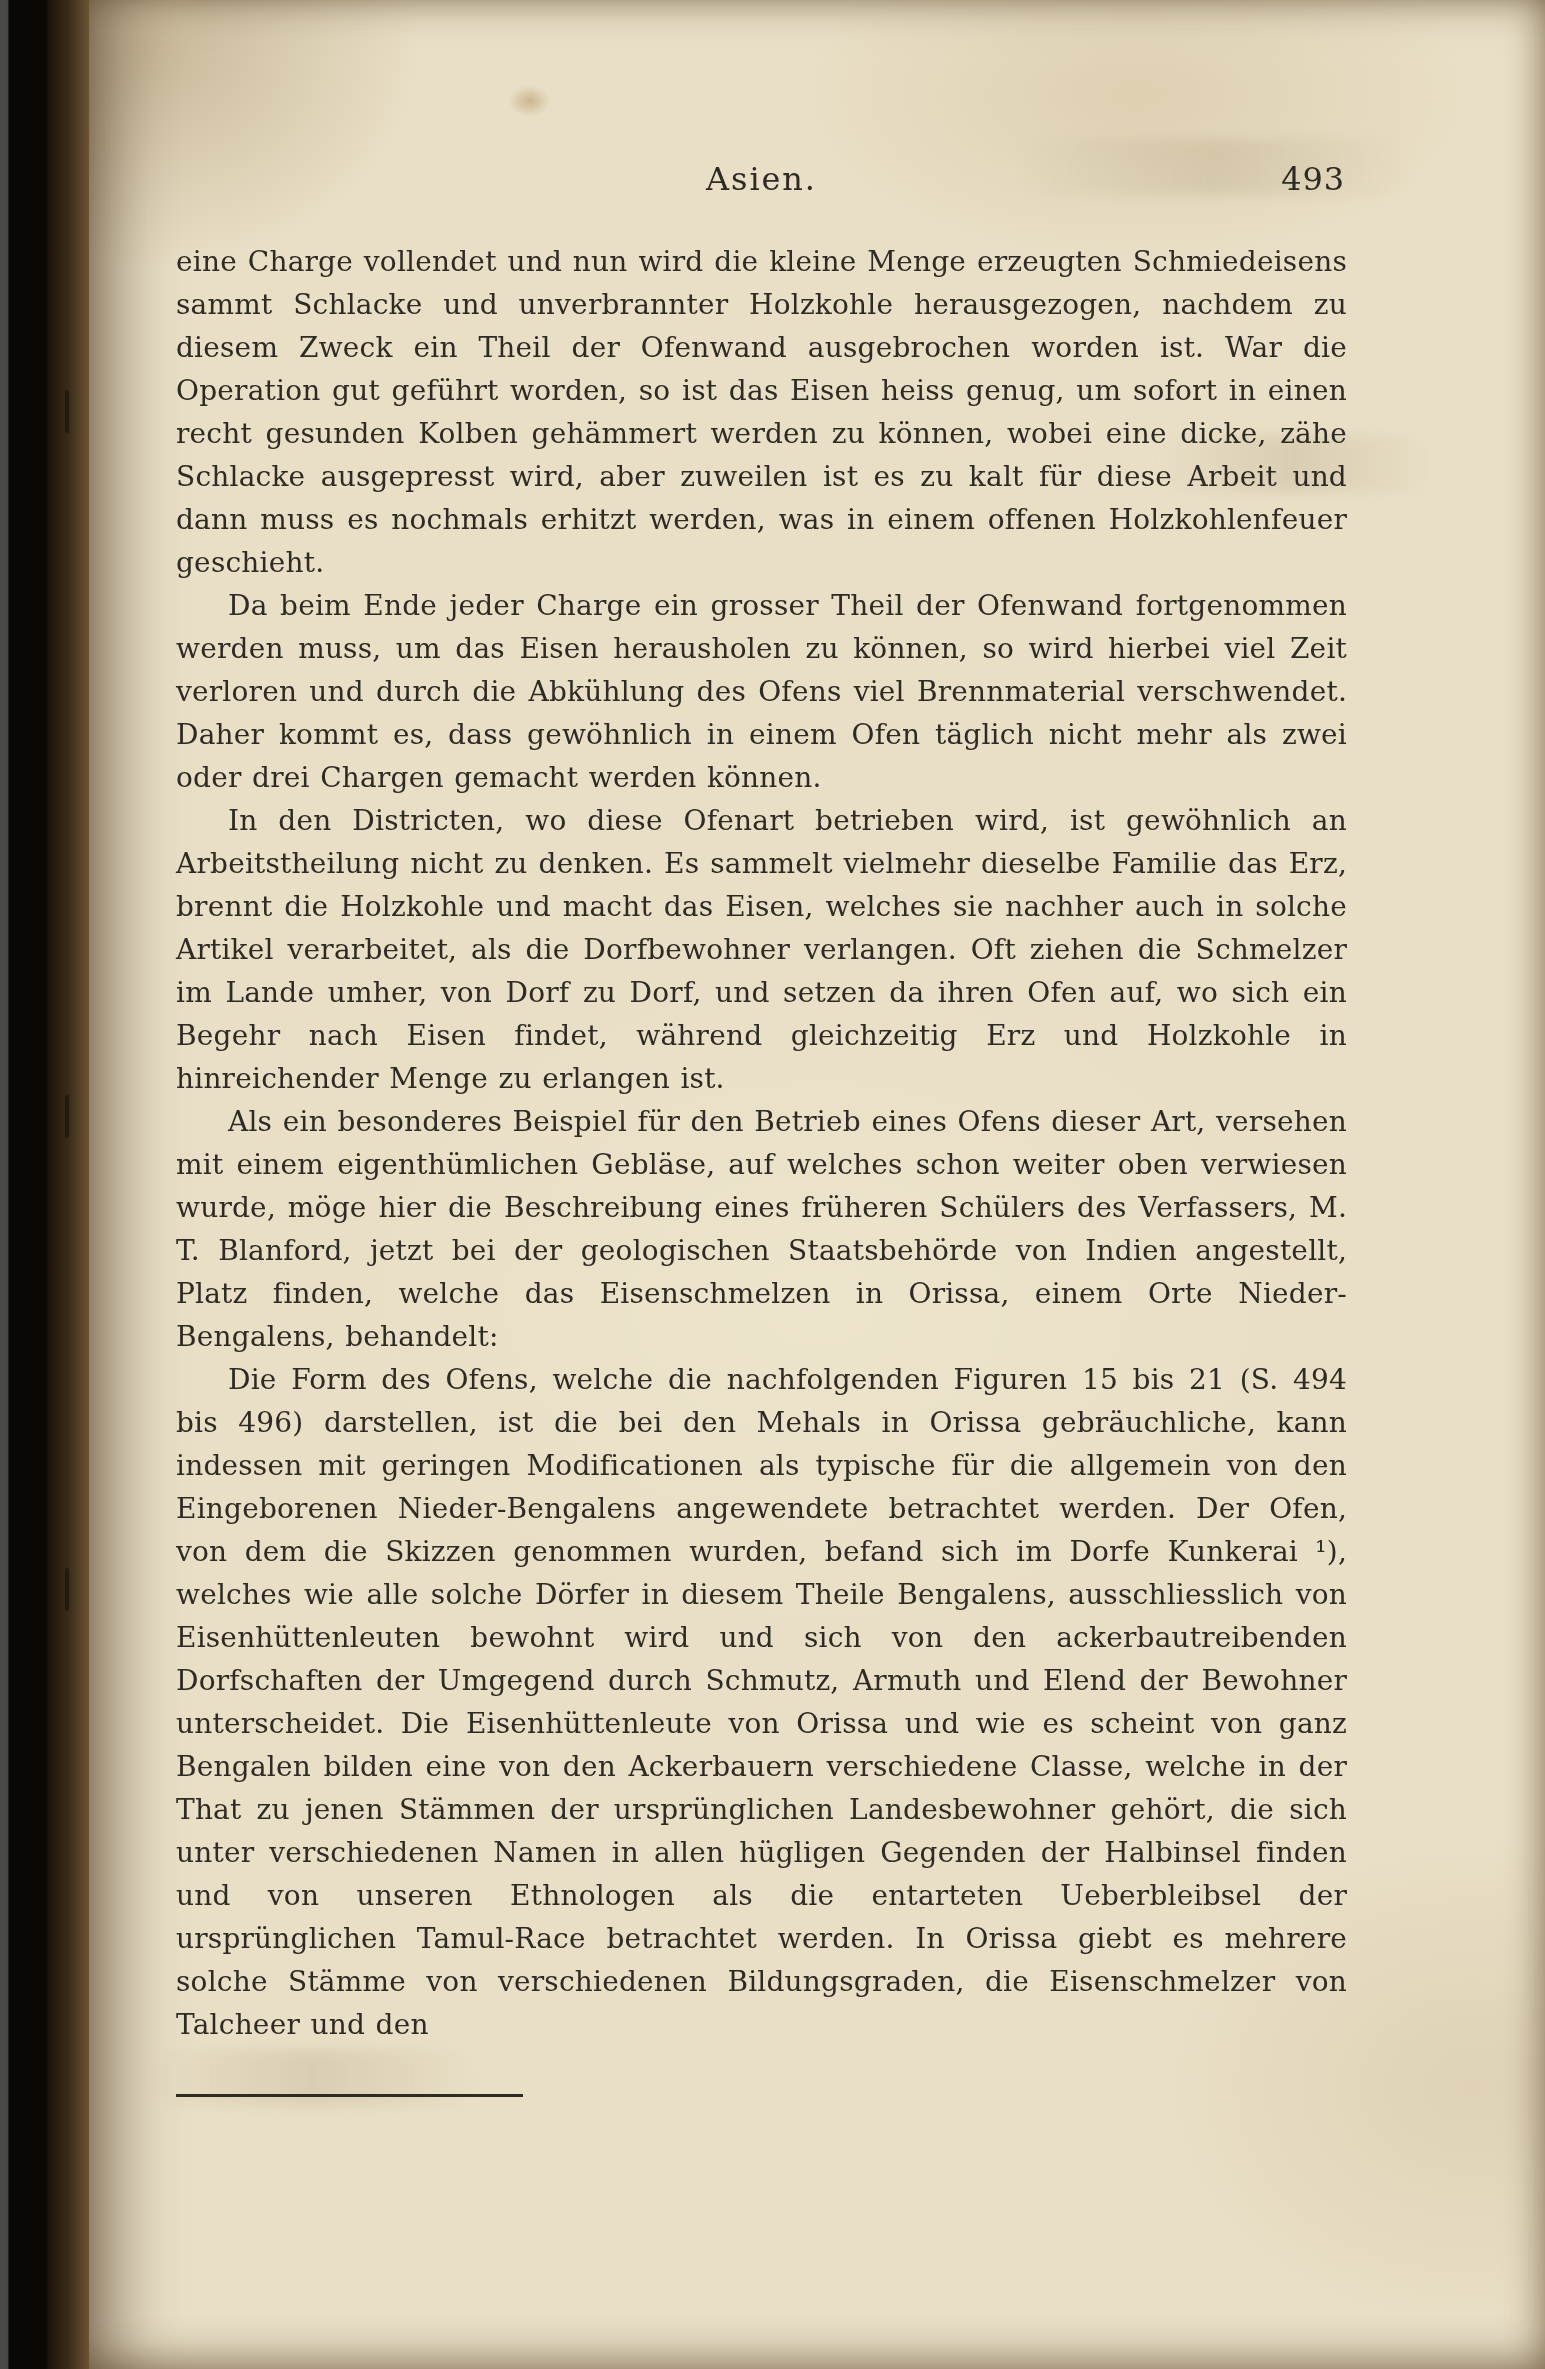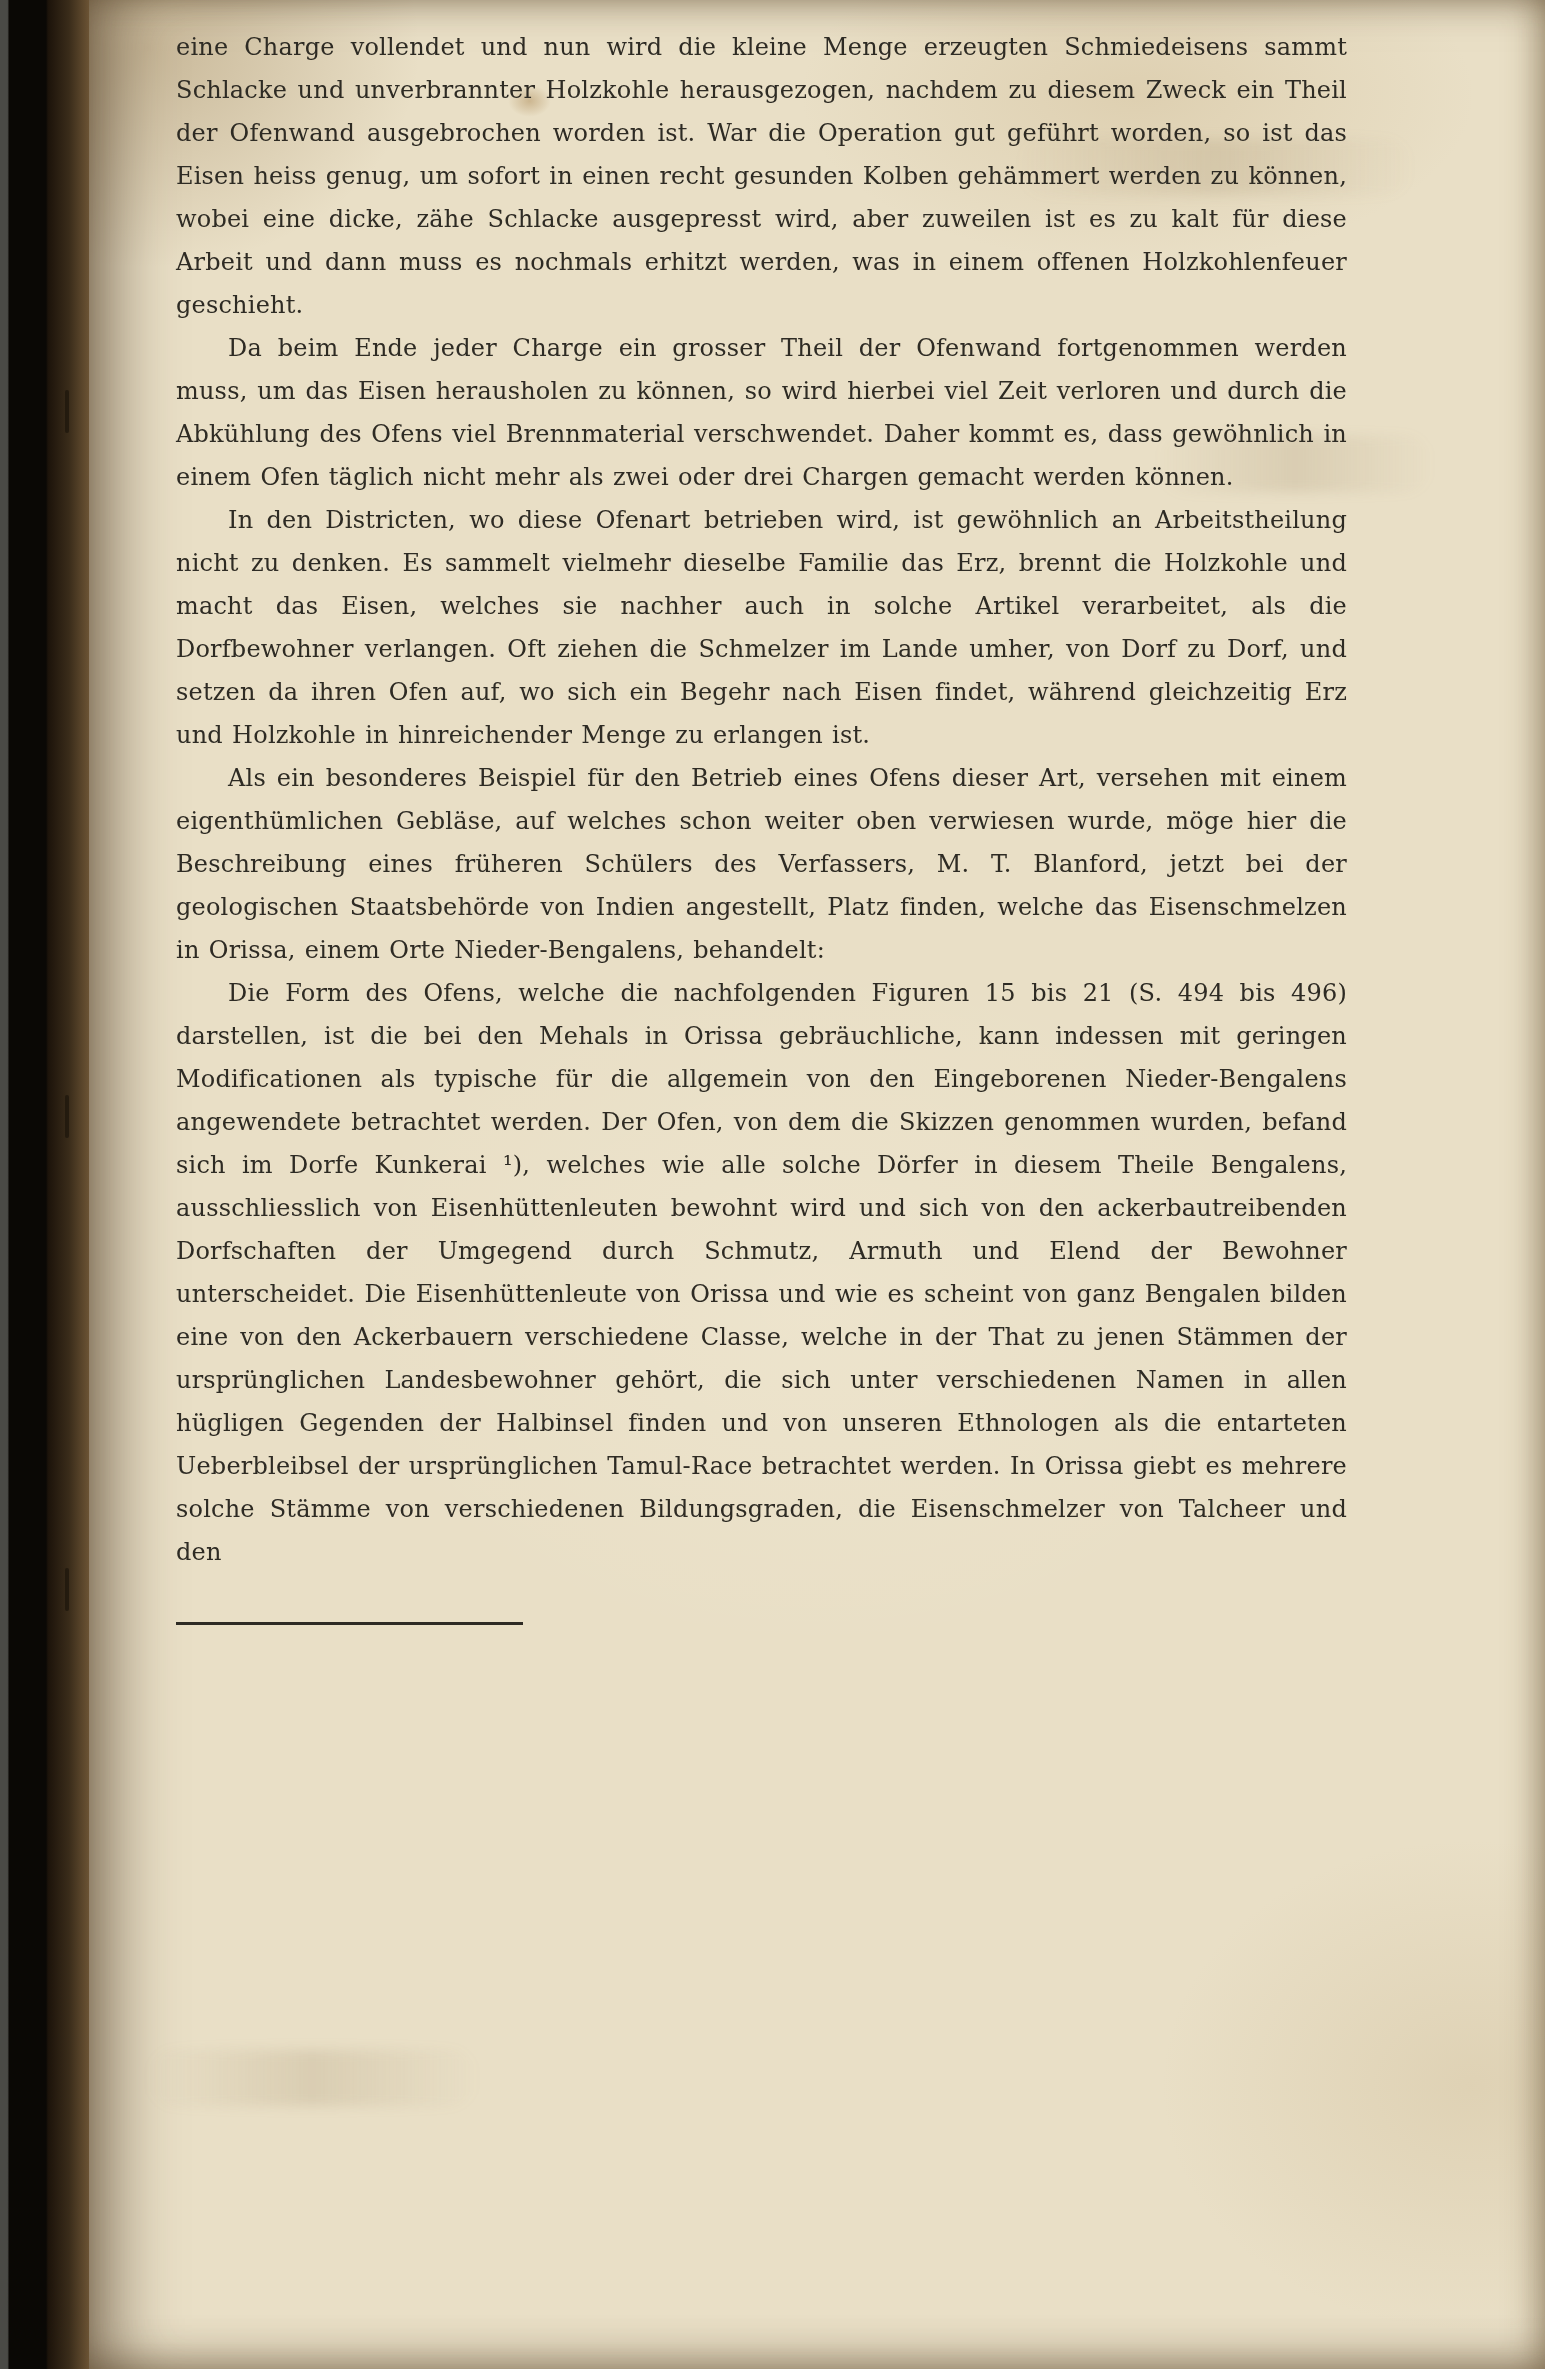--- a/index.html
+++ b/index.html
@@ -88,22 +88,22 @@
     text-align: center;
     letter-spacing: 1.9px;
   }
   .pagenum {
     position: absolute;
     right: 1.9px;
     top: 0;
     letter-spacing: 0.9px;
   }
   .bodytext {
-    margin-top: 26px;
-    font-size: 24px;
+    margin-top: 38px;
+    font-size: 28px;
     line-height: 43px;
     text-align: justify;
     letter-spacing: 0.2px;
     word-spacing: 1.4px;
   }
   .para {
     margin: 0;
     text-indent: 52px;
   }
   .para.no-indent { text-indent: 0; }
@@ -139,20 +139,24 @@
   </div>
 
   <div class="paper">
     <div class="stain"></div>
     <div class="ghost"></div>
     <div class="ghost g2"></div>
     <div class="ghost g3"></div>
 
     <div class="content">
 
+      <div class="header">
+        <span class="title">Asien.</span>
+        <span class="pagenum">493</span>
+      </div>
 
       <div class="bodytext">
         <p class="para no-indent">eine Charge vollendet und nun wird die kleine Menge erzeugten Schmiedeisens sammt Schlacke und unverbrannter Holzkohle herausgezogen, nachdem zu diesem Zweck ein Theil der Ofenwand ausgebrochen worden ist. War die Operation gut geführt worden, so ist das Eisen heiss genug, um sofort in einen recht gesunden Kolben gehämmert werden zu können, wobei eine dicke, zähe Schlacke ausgepresst wird, aber zuweilen ist es zu kalt für diese Arbeit und dann muss es nochmals erhitzt werden, was in einem offenen Holzkohlenfeuer geschieht.</p>
         <p class="para">Da beim Ende jeder Charge ein grosser Theil der Ofenwand fortgenommen werden muss, um das Eisen herausholen zu können, so wird hierbei viel Zeit verloren und durch die Abkühlung des Ofens viel Brennmaterial verschwendet. Daher kommt es, dass gewöhnlich in einem Ofen täglich nicht mehr als zwei oder drei Chargen gemacht werden können.</p>
         <p class="para">In den Districten, wo diese Ofenart betrieben wird, ist gewöhnlich an Arbeitstheilung nicht zu denken. Es sammelt vielmehr dieselbe Familie das Erz, brennt die Holzkohle und macht das Eisen, welches sie nachher auch in solche Artikel verarbeitet, als die Dorfbewohner verlangen. Oft ziehen die Schmelzer im Lande umher, von Dorf zu Dorf, und setzen da ihren Ofen auf, wo sich ein Begehr nach Eisen findet, während gleichzeitig Erz und Holzkohle in hinreichender Menge zu erlangen ist.</p>
         <p class="para">Als ein besonderes Beispiel für den Betrieb eines Ofens dieser Art, versehen mit einem eigenthümlichen Gebläse, auf welches schon weiter oben verwiesen wurde, möge hier die Beschreibung eines früheren Schülers des Verfassers, M. T. Blanford, jetzt bei der geologischen Staatsbehörde von Indien angestellt, Platz finden, welche das Eisenschmelzen in Orissa, einem Orte Nieder-Bengalens, behandelt:</p>
         <p class="para">Die Form des Ofens, welche die nachfolgenden Figuren 15 bis 21 (S. 494 bis 496) darstellen, ist die bei den Mehals in Orissa gebräuchliche, kann indessen mit geringen Modificationen als typische für die allgemein von den Eingeborenen Nieder-Bengalens angewendete betrachtet werden. Der Ofen, von dem die Skizzen genommen wurden, befand sich im Dorfe Kunkerai ¹), welches wie alle solche Dörfer in diesem Theile Bengalens, ausschliesslich von Eisenhüttenleuten bewohnt wird und sich von den ackerbautreibenden Dorfschaften der Umgegend durch Schmutz, Armuth und Elend der Bewohner unterscheidet. Die Eisenhüttenleute von Orissa und wie es scheint von ganz Bengalen bilden eine von den Ackerbauern verschiedene Classe, welche in der That zu jenen Stämmen der ursprünglichen Landesbewohner gehört, die sich unter verschiedenen Namen in allen hügligen Gegenden der Halbinsel finden und von unseren Ethnologen als die entarteten Ueberbleibsel der ursprünglichen Tamul-Race betrachtet werden. In Orissa giebt es mehrere solche Stämme von verschiedenen Bildungsgraden, die Eisenschmelzer von Talcheer und den</p>
       </div>
 
       <div class="footnote-sep"></div>

